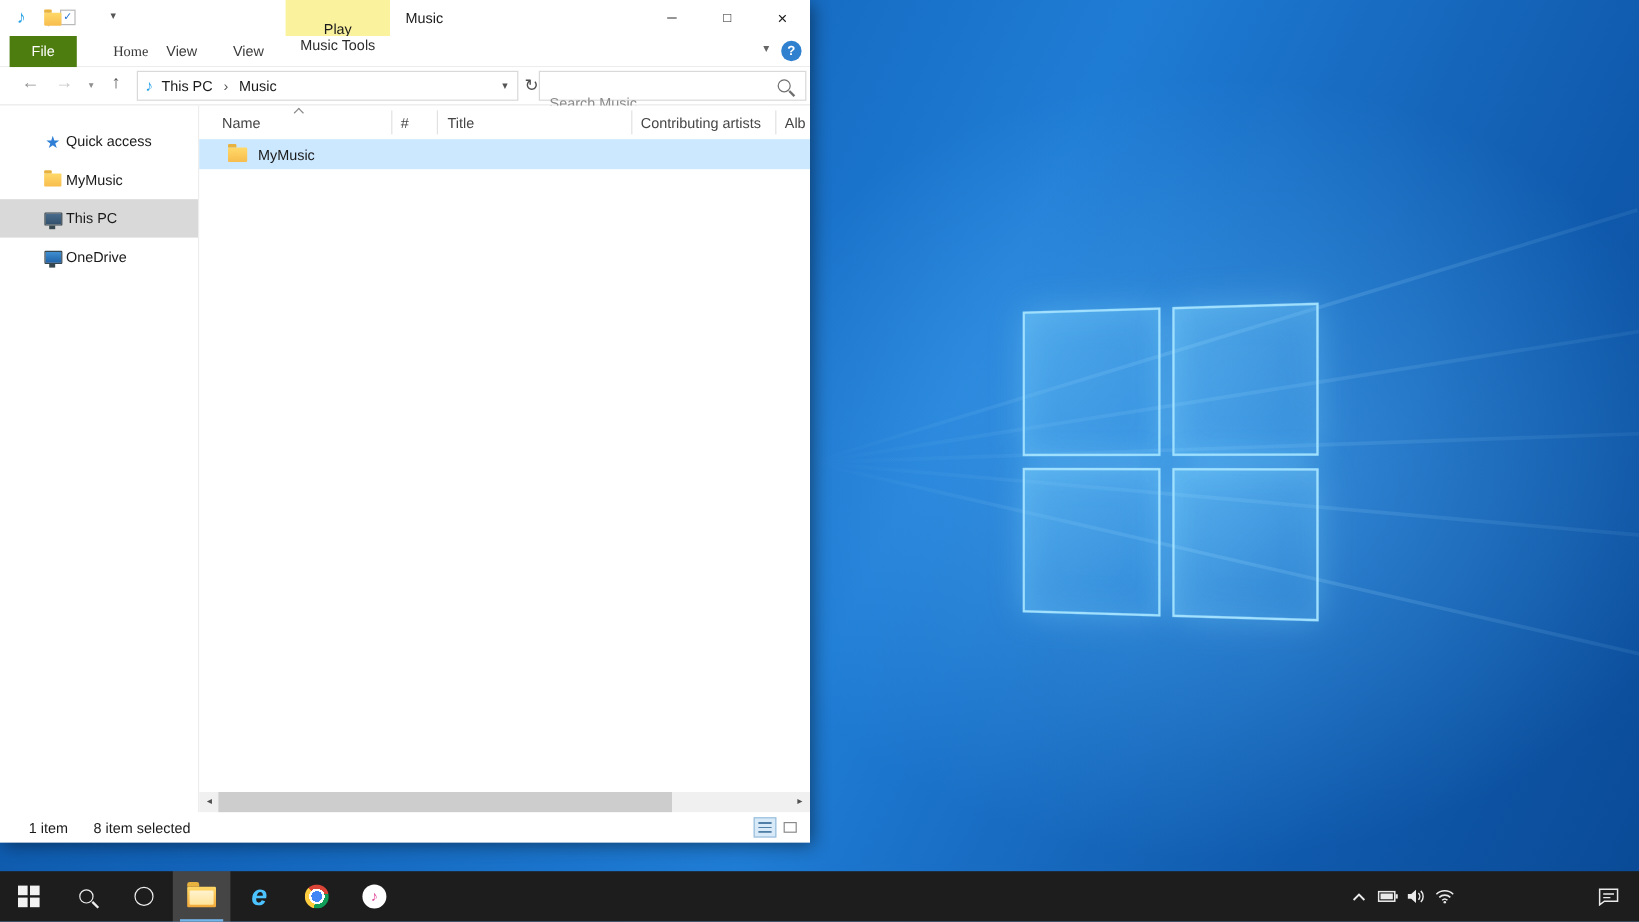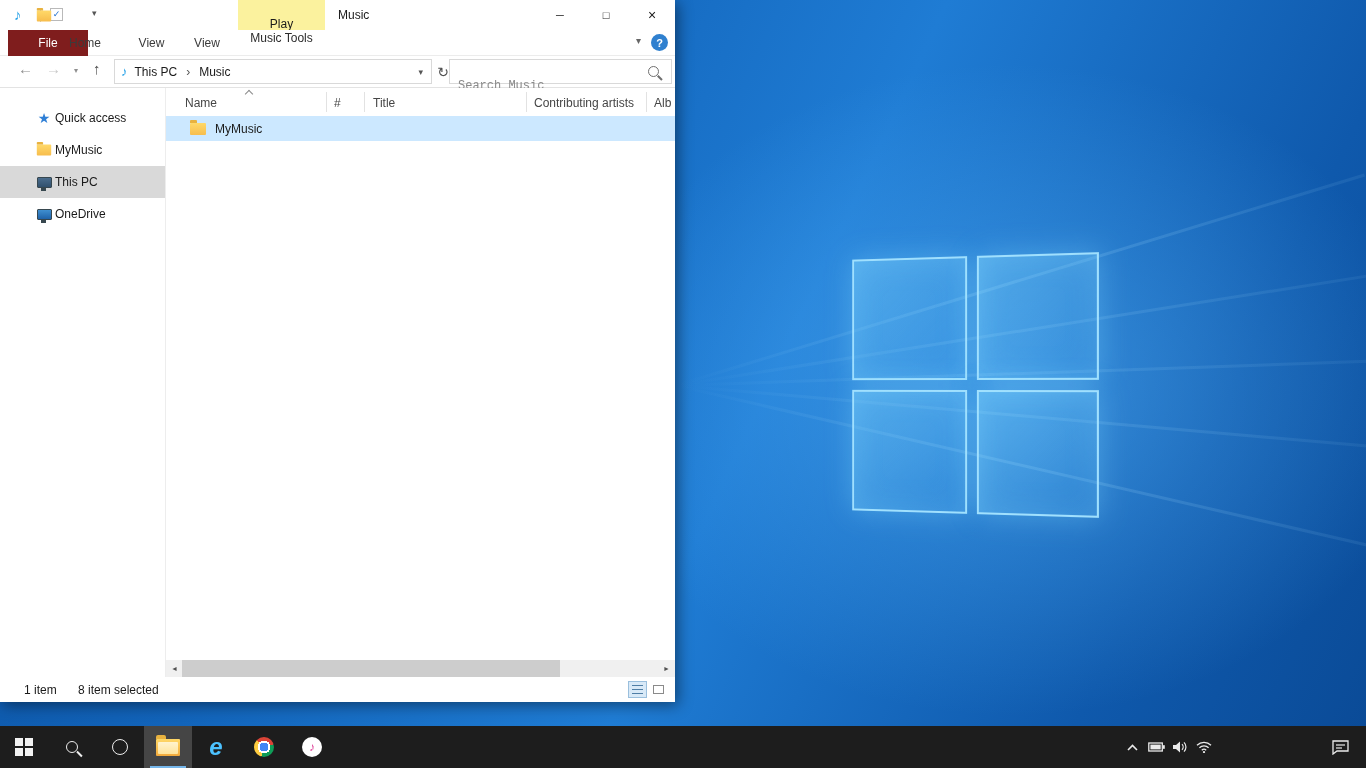--- a/index.html
+++ b/index.html
@@ -34,24 +34,24 @@
   .qat-chevron { position:absolute; left:92px; top:8px; font-size:9px; color:#555; }
   .ctx-tab { position:absolute; left:238px; top:0; width:87px; height:31px; background:#fbf29e;
       display:flex; align-items:flex-end; justify-content:center; font-size:12px; color:#1a1a1a; }
   .win-title { position:absolute; left:338px; top:8px; font-size:12px; }
   .win-controls { position:absolute; right:0; top:0; display:flex; }
   .wc { width:46px; height:30px; display:flex; align-items:center; justify-content:center; color:#1a1a1a; }
   .wc.min { font-size:11px; } .wc.max { font-size:11px; } .wc.close { font-size:14px; }
 
   
   .tabsrow { position:relative; height:26px; background:#fff; border-bottom:1px solid #ececec; }
-  .file-tab { position:absolute; left:8px; top:0; width:80px; height:26px; background:#7f1d1d; color:#fff;
+  .file-tab { position:absolute; left:8px; top:0; width:56px; height:26px; background:#4d7c0f; color:#fff;
       display:flex; align-items:center; justify-content:center; }
   .rtab { position:absolute; top:0; height:26px; display:flex; align-items:center; justify-content:center; color:#3b3b3b; }
-  .rtab.home { left:56px; width:58px; } .rtab.share { left:122px; width:59px; } .rtab.view { left:181px; width:52px; }
+  .rtab.home { left:80px; width:58px;font-family:Liberation Serif, serif; } .rtab.share { left:122px; width:59px; } .rtab.view { left:181px; width:52px; }
   .ctx-group { position:absolute; left:238px; top:0; width:87px; height:16px; display:flex; align-items:center; justify-content:center; color:#2b2b2b; }
   .ribbon-collapse { position:absolute; right:34px; top:5px; font-size:10px; color:#666; }
   .help-btn { position:absolute; right:7px; top:4px; width:17px; height:17px; border-radius:50%; background:#2f80cf; color:#fff;
       font-size:11px; font-weight:bold; display:flex; align-items:center; justify-content:center; }
 
   
   .addrrow { position:relative; height:32px; background:#fff; border-bottom:1px solid #e3e3e3; }
   .navbtn { position:absolute; top:4px; font-size:15px; }
   .nav-back { left:18px; color:#8f8f8f; }
   .nav-fwd { left:46px; color:#c9c9c9; }
@@ -61,21 +61,21 @@
       display:flex; align-items:center; }
   .addr-icon { color:#2aa3e8; font-size:13px; margin:0 7px 0 6px; }
   .crumb { font-size:12px; color:#1a1a1a; }
   .crumb-sep { margin:0 9px; color:#555; font-size:12px; }
   .addr-spacer { flex:1; }
   .addr-drop { color:#555; font-size:9px; margin-right:8px; }
   .refresh-btn { position:absolute; left:432px; top:3px; width:22px; height:25px; display:flex; align-items:center; justify-content:center;
       color:#4f4f4f; font-size:14px; }
   .search-box { position:absolute; left:449px; top:3px; width:223px; height:25px; border:1px solid #d9d9d9; background:#fff;
       display:flex; align-items:center; }
-  .search-box input { flex:1; border:0; outline:none; font-family:Liberation Mono, monospace; font-size:12px; padding-left:8px; color:#1a1a1a; background:transparent;margin-top:28px; }
+  .search-box input { flex:1; border:0; outline:none; font-family:Liberation Sans, sans-serif; font-size:12px; padding-left:8px; color:#1a1a1a; background:transparent;margin-top:28px; }
   .search-box input::placeholder { color:#8a8a8a; }
   .mag { width:11px; height:11px; border:1.6px solid #6f6f6f; border-radius:50%; position:relative; margin-right:12px; }
   .mag::after { content:""; position:absolute; width:6px; height:1.6px; background:#6f6f6f; transform:rotate(45deg); left:8px; top:10px; }
 
   
   .main { position:absolute; top:88px; left:0; right:0; bottom:25px; display:flex; background:#fff; }
   .sidebar { width:166px; border-right:1px solid #ededed; padding-top:14px; }
   .sb-item { height:32px; position:relative; display:flex; align-items:center; padding-left:55px; font-size:12px; }
   .sb-item.selected { background:#d9d9d9; }
   .sb-icon { position:absolute; left:36px; top:8px; width:16px; height:16px; display:flex; align-items:center; justify-content:center; }

